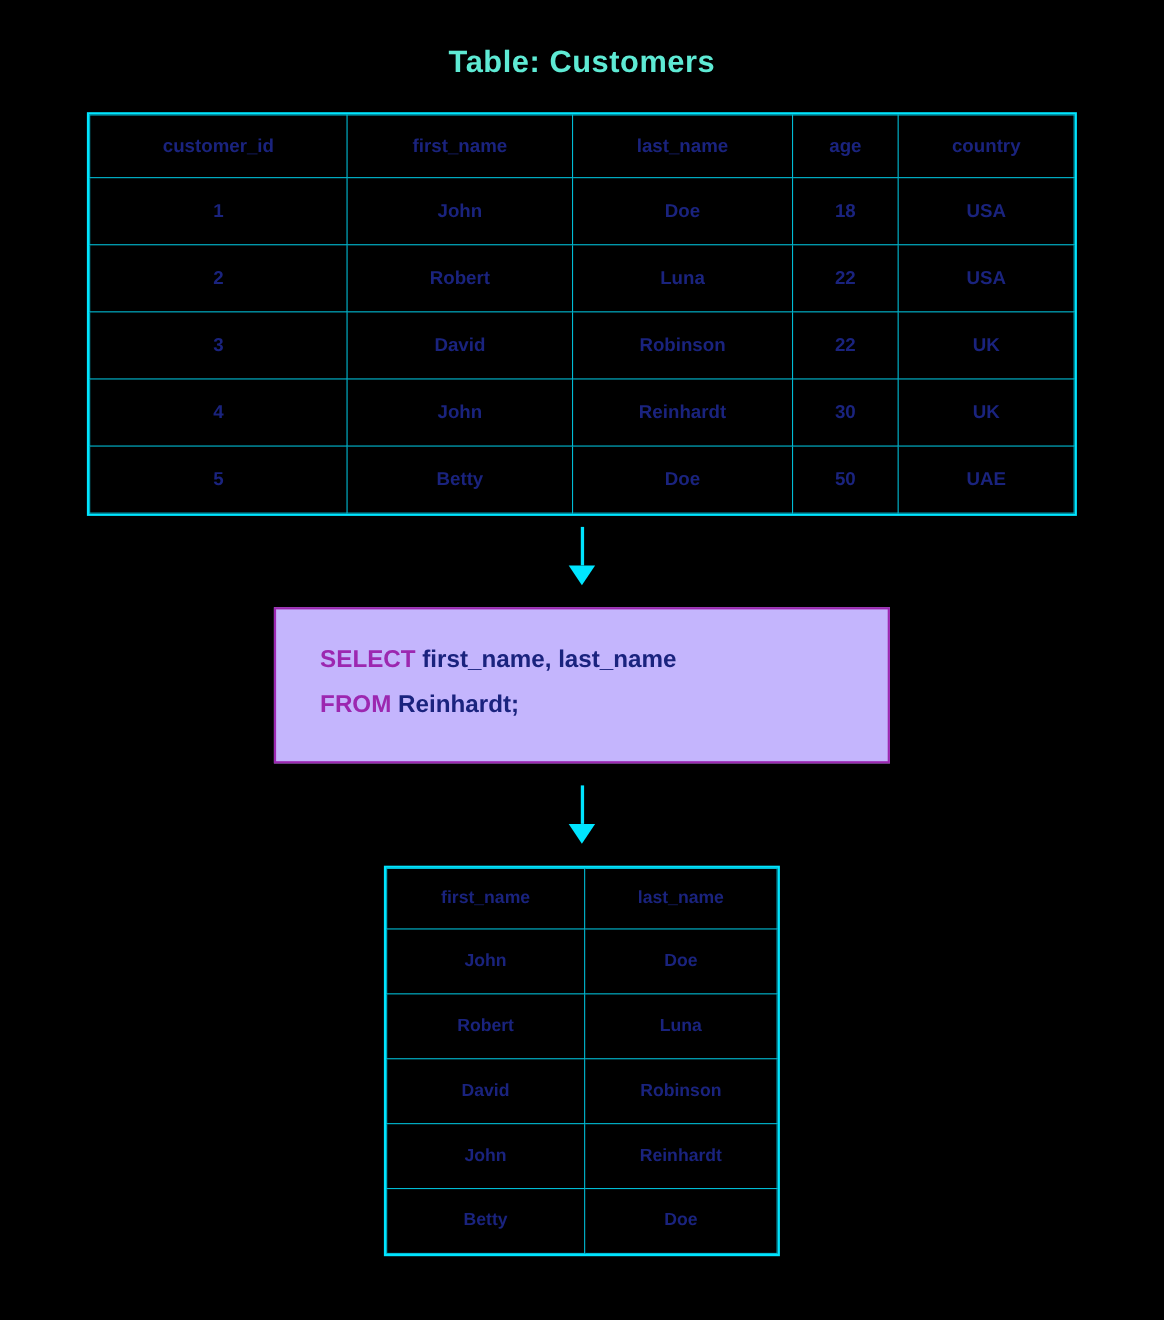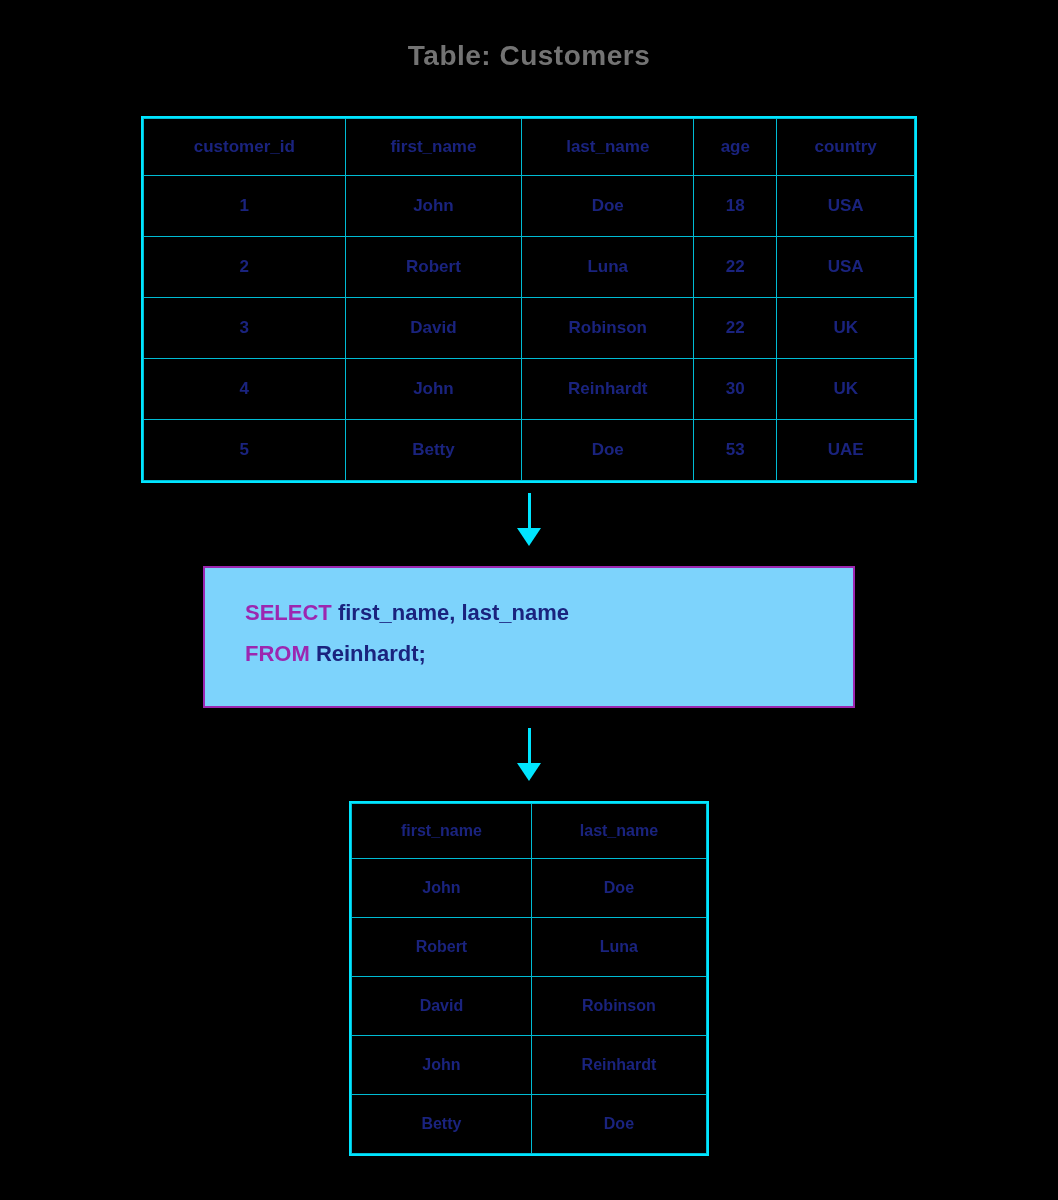--- a/index.html
+++ b/index.html
@@ -9,31 +9,31 @@
       font-family: 'Arial', sans-serif;
       display: flex;
       flex-direction: column;
       align-items: center;
       padding: 40px 20px;
       min-height: 1200px;
       width: 1058px;
     }
 
     .page-title {
-      color: #737373;
+      color: #5eead4;
       font-size: 28px;
       font-weight: 700;
-      margin-bottom: 44px;
+      margin-bottom: 30px;
       letter-spacing: 0.5px;
     }
 
     
     .table-container {
       border: 2.5px solid #00e5ff;
-      width: 776px;
+      width: 900px;
     }
 
     .table-container table {
       width: 100%;
       border-collapse: collapse;
     }
 
     .table-container th {
       border: 1.5px solid #00bcd4;
       padding: 18px 10px;
@@ -72,23 +72,23 @@
       width: 0;
       height: 0;
       border-left: 12px solid transparent;
       border-right: 12px solid transparent;
       border-top: 18px solid #00e5ff;
     }
 
     
     .sql-box {
       border: 2.5px solid #9c27b0;
-      width: 652px;
+      width: 560px;
       padding: 28px 40px;
-      background: #7dd3fc;
+      background: #c4b5fd;
       margin: 10px 0;
     }
 
     .sql-box .sql-line {
       font-size: 22px;
       font-weight: 700;
       margin-bottom: 8px;
       line-height: 1.5;
     }
 
@@ -174,21 +174,21 @@
           <td>4</td>
           <td>John</td>
           <td>Reinhardt</td>
           <td>30</td>
           <td>UK</td>
         </tr>
         <tr>
           <td>5</td>
           <td>Betty</td>
           <td>Doe</td>
-          <td>53</td>
+          <td>50</td>
           <td>UAE</td>
         </tr>
       </tbody>
   </table>
 </div>
 
 <div class="arrow-down">
   <div class="arrow-line"></div>
   <div class="arrow-head"></div>
 </div>

